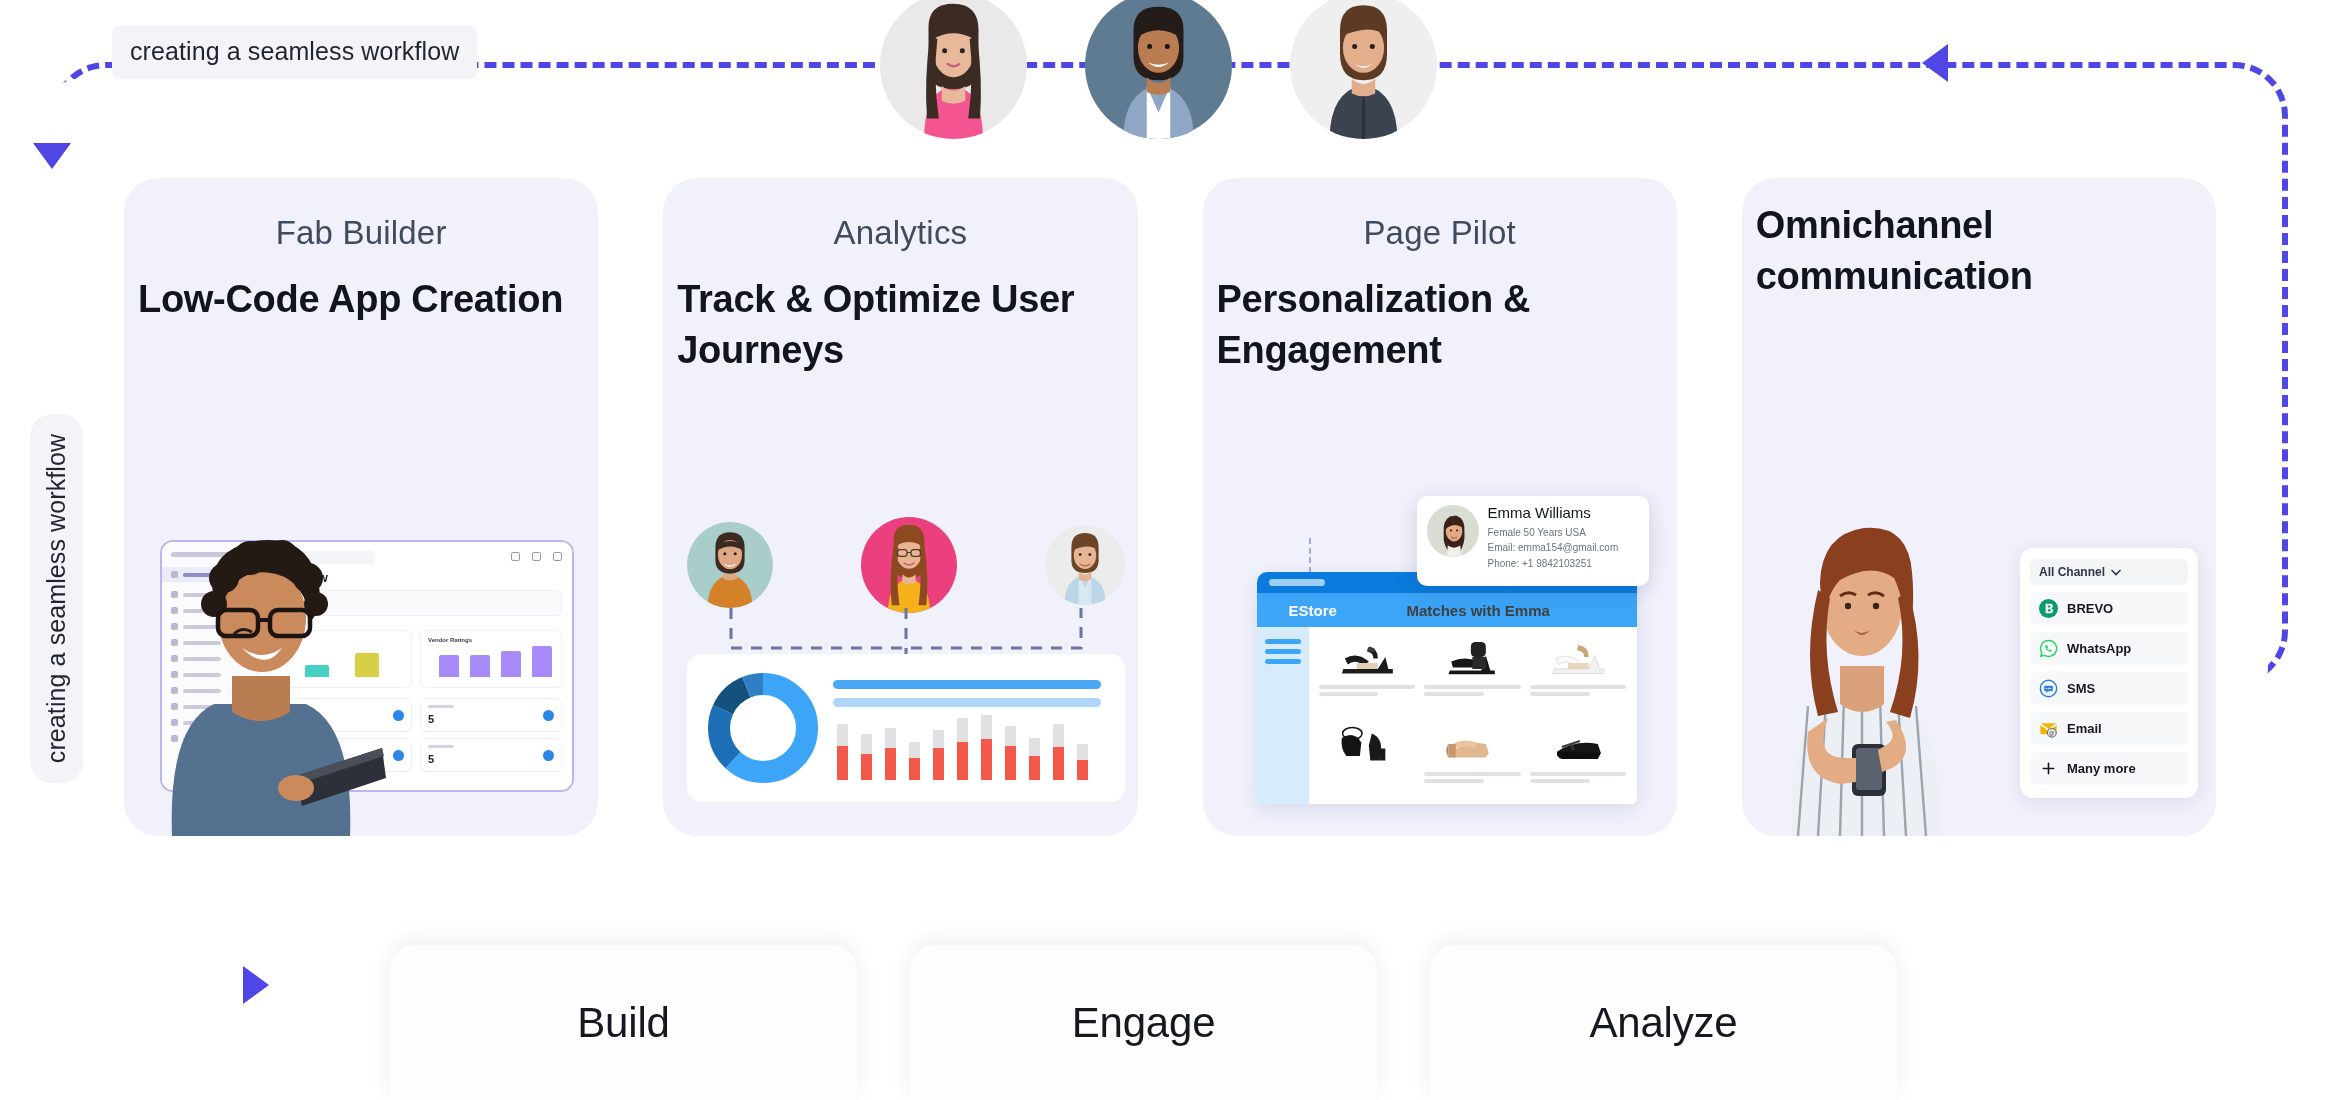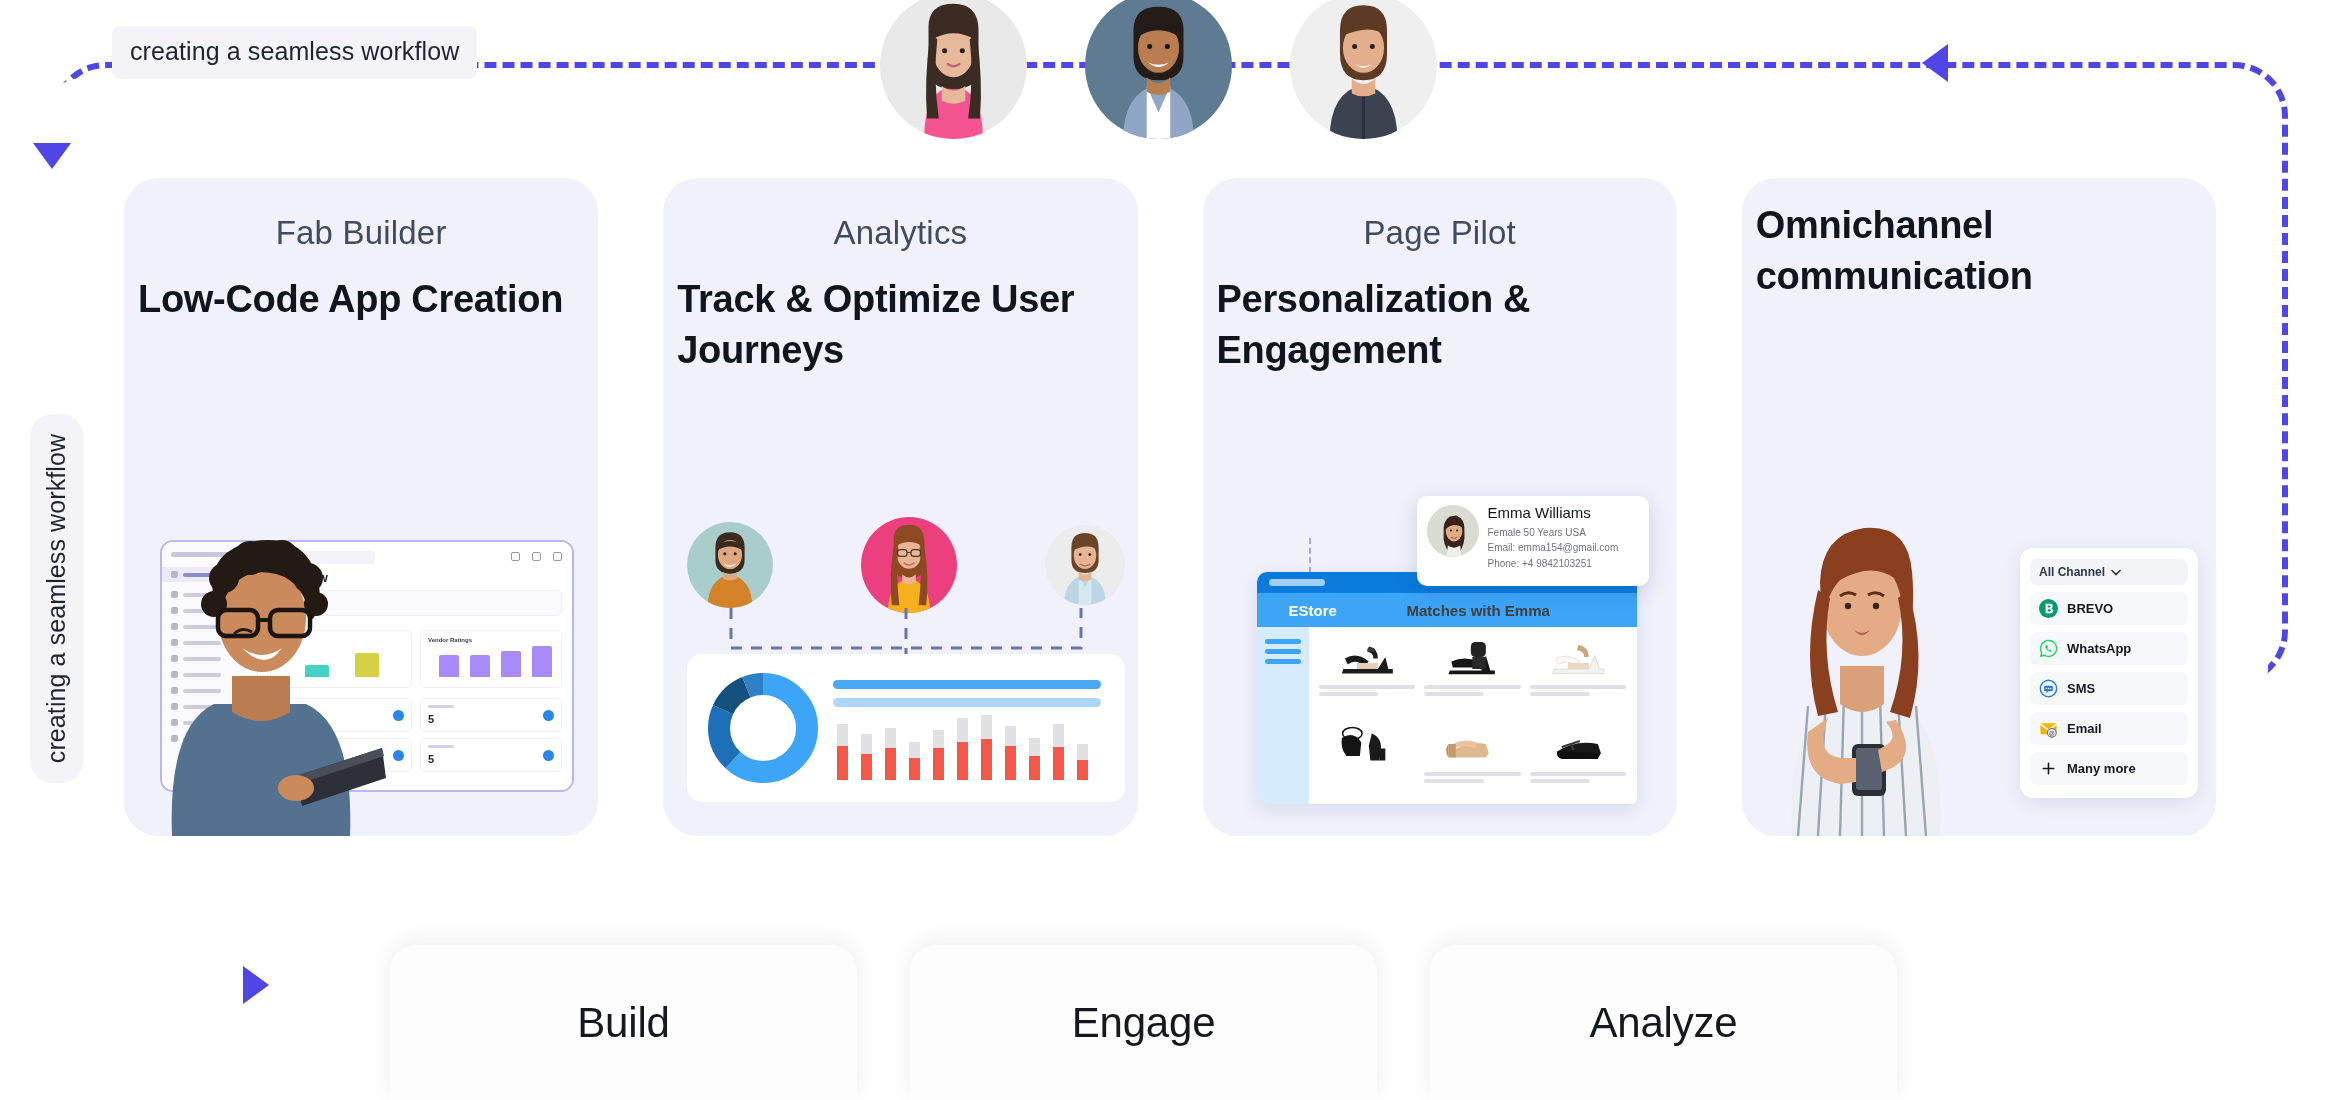--- a/index.html
+++ b/index.html
@@ -422,21 +422,21 @@
               <circle cx="46" cy="49" r="2" fill="#2a1c14"></circle>
                 <circle cx="58" cy="49" r="2" fill="#2a1c14"></circle>
               <path d="M47 62 Q52 66 57 62" stroke="#b0644f" stroke-width="2" fill="none" stroke-linecap="round"></path>
               <path d="M40 78 Q52 86 64 78 L66 100 L38 100 Z" fill="#eef0ea"></path>
             </svg>
           </div>
           <div>
             <div class="emma-name">Emma Williams</div>
             <div class="emma-meta">Female   50 Years   USA</div>
             <div class="emma-meta" style="margin-top:1px">Email: emma154@gmail.com</div>
-            <div class="emma-meta" style="margin-top:1px">Phone: +4 9842103251</div>
+            <div class="emma-meta" style="margin-top:1px">Phone: +1 9842103251</div>
           </div>
         </div>
         <div class="es-win">
           <div class="es-top">
               <i></i>
             </div>
           <div class="es-bar">
             <span class="l">EStore</span>
             <span class="r">Matches with Emma</span>
           </div>

